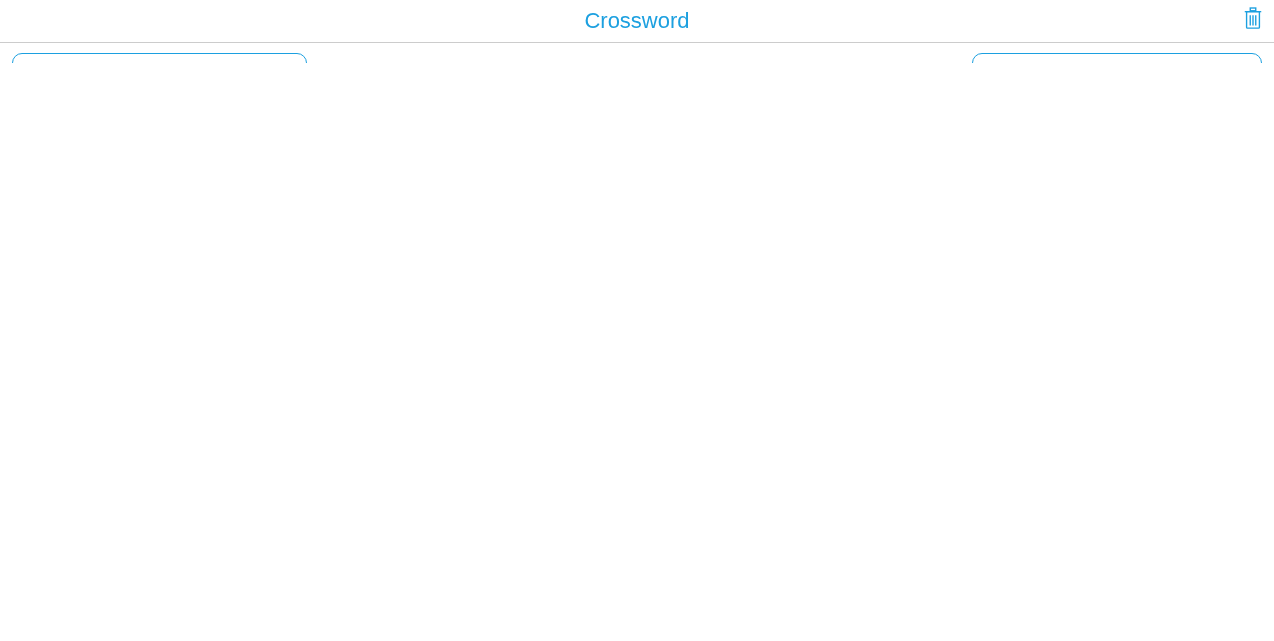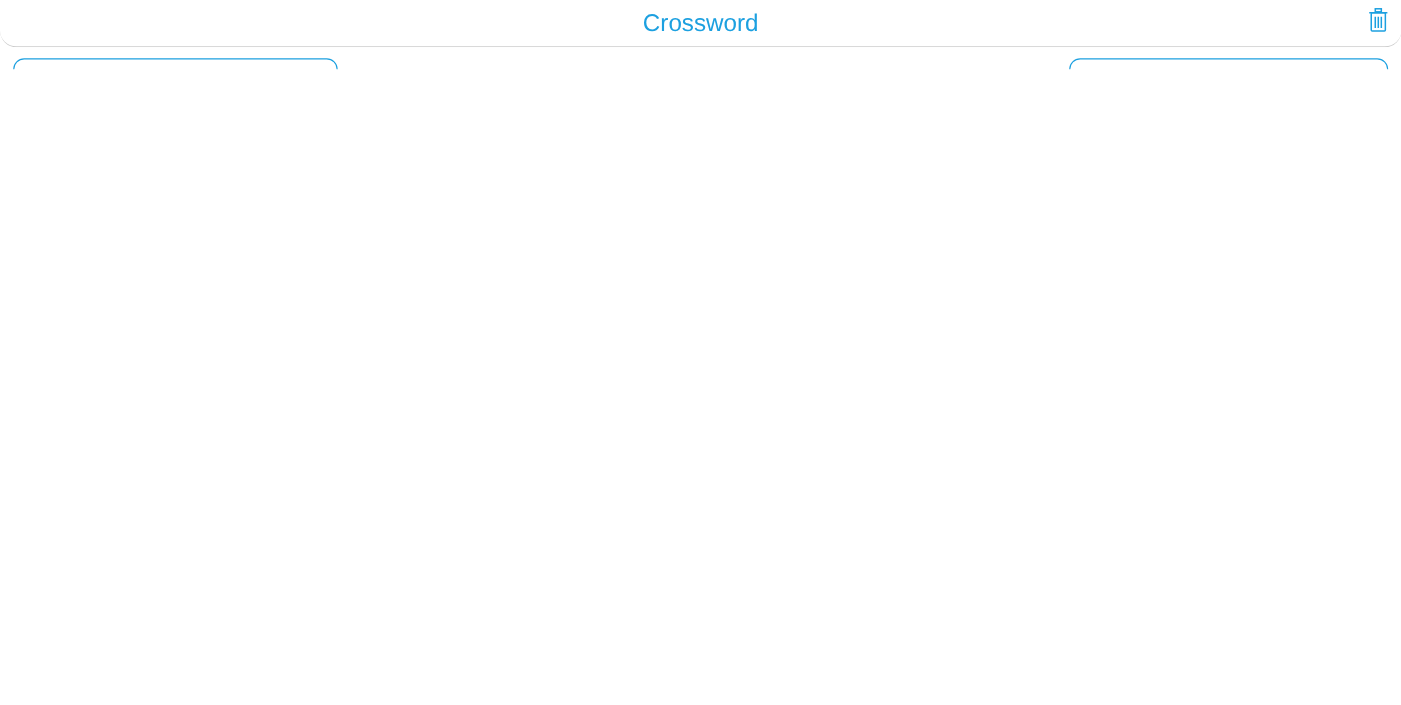--- a/index.html
+++ b/index.html
@@ -8,21 +8,20 @@
     padding: 0;
     font-family: Verdana, Geneva, sans-serif;
     background: #fff;
     width: 1274px;
   }
   .header {
     position: relative;
     border-bottom: 1px solid #ccc;
     padding: 8px 0;
     text-align: center;
-    border-radius: 15px;
   }
   .title {
     color: #1ca0e0;
     font-size: 22px;
     font-weight: 500;
   }
   .trash-icon {
     position: absolute;
     right: 10px;
     top: 6px;

